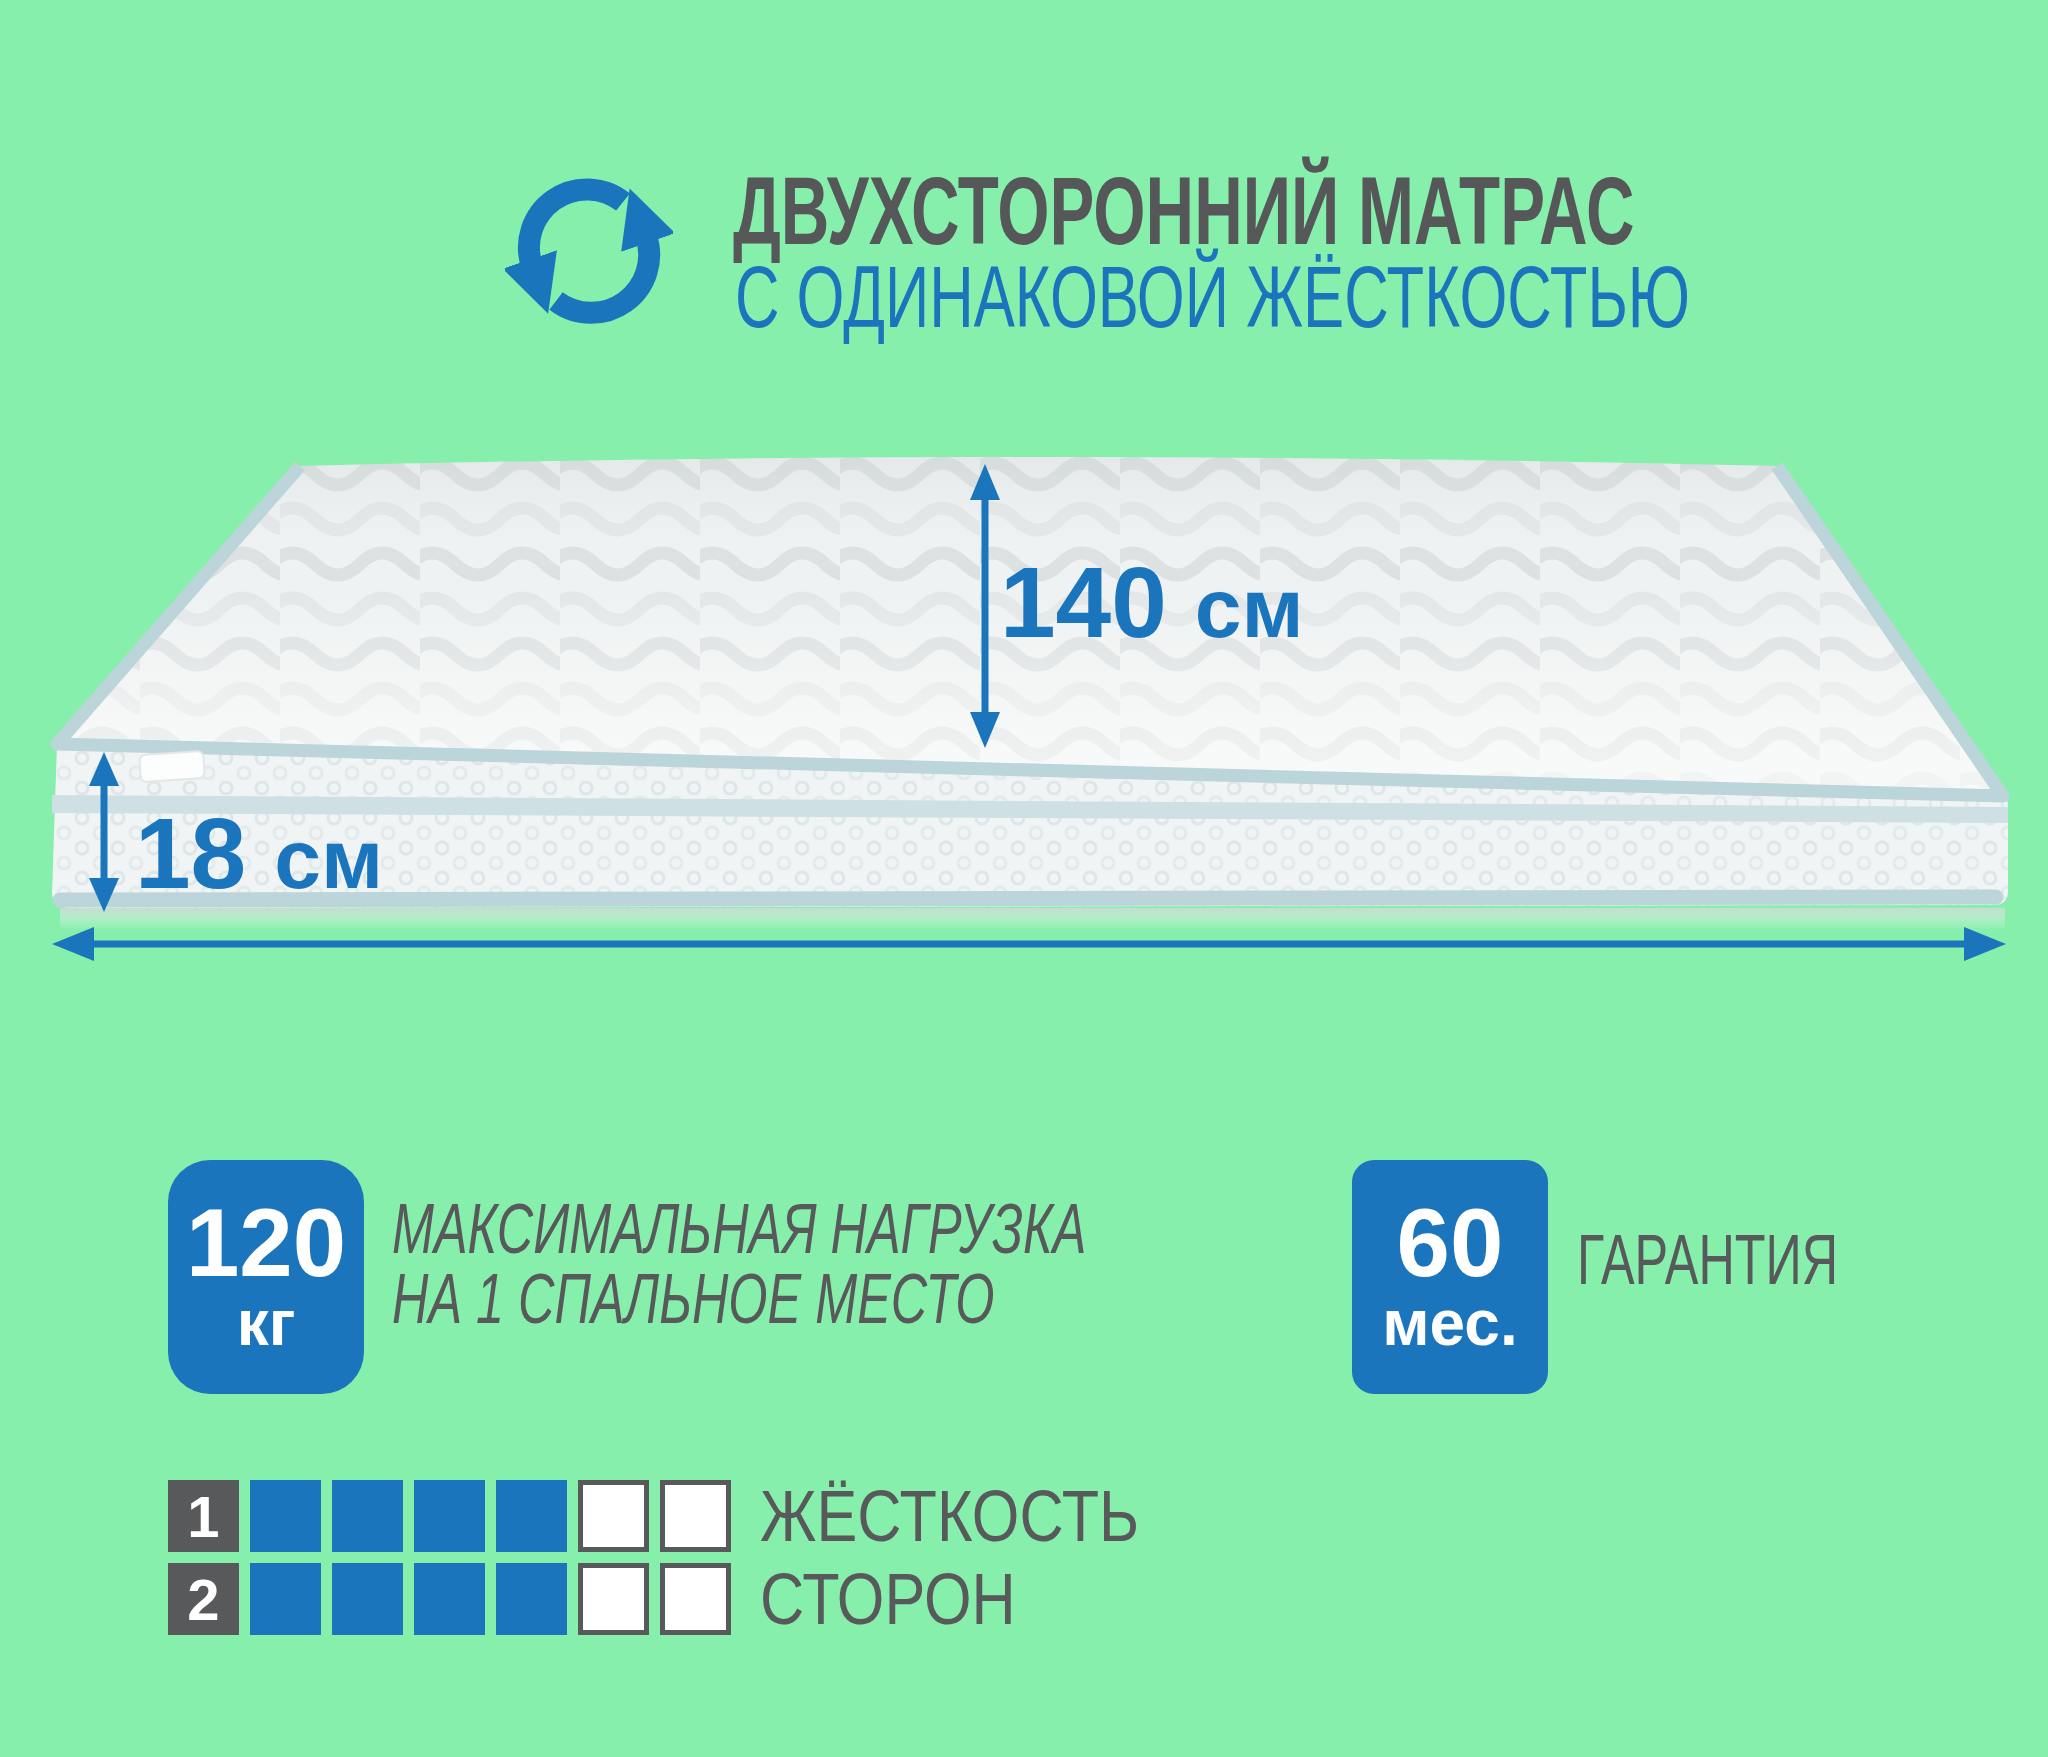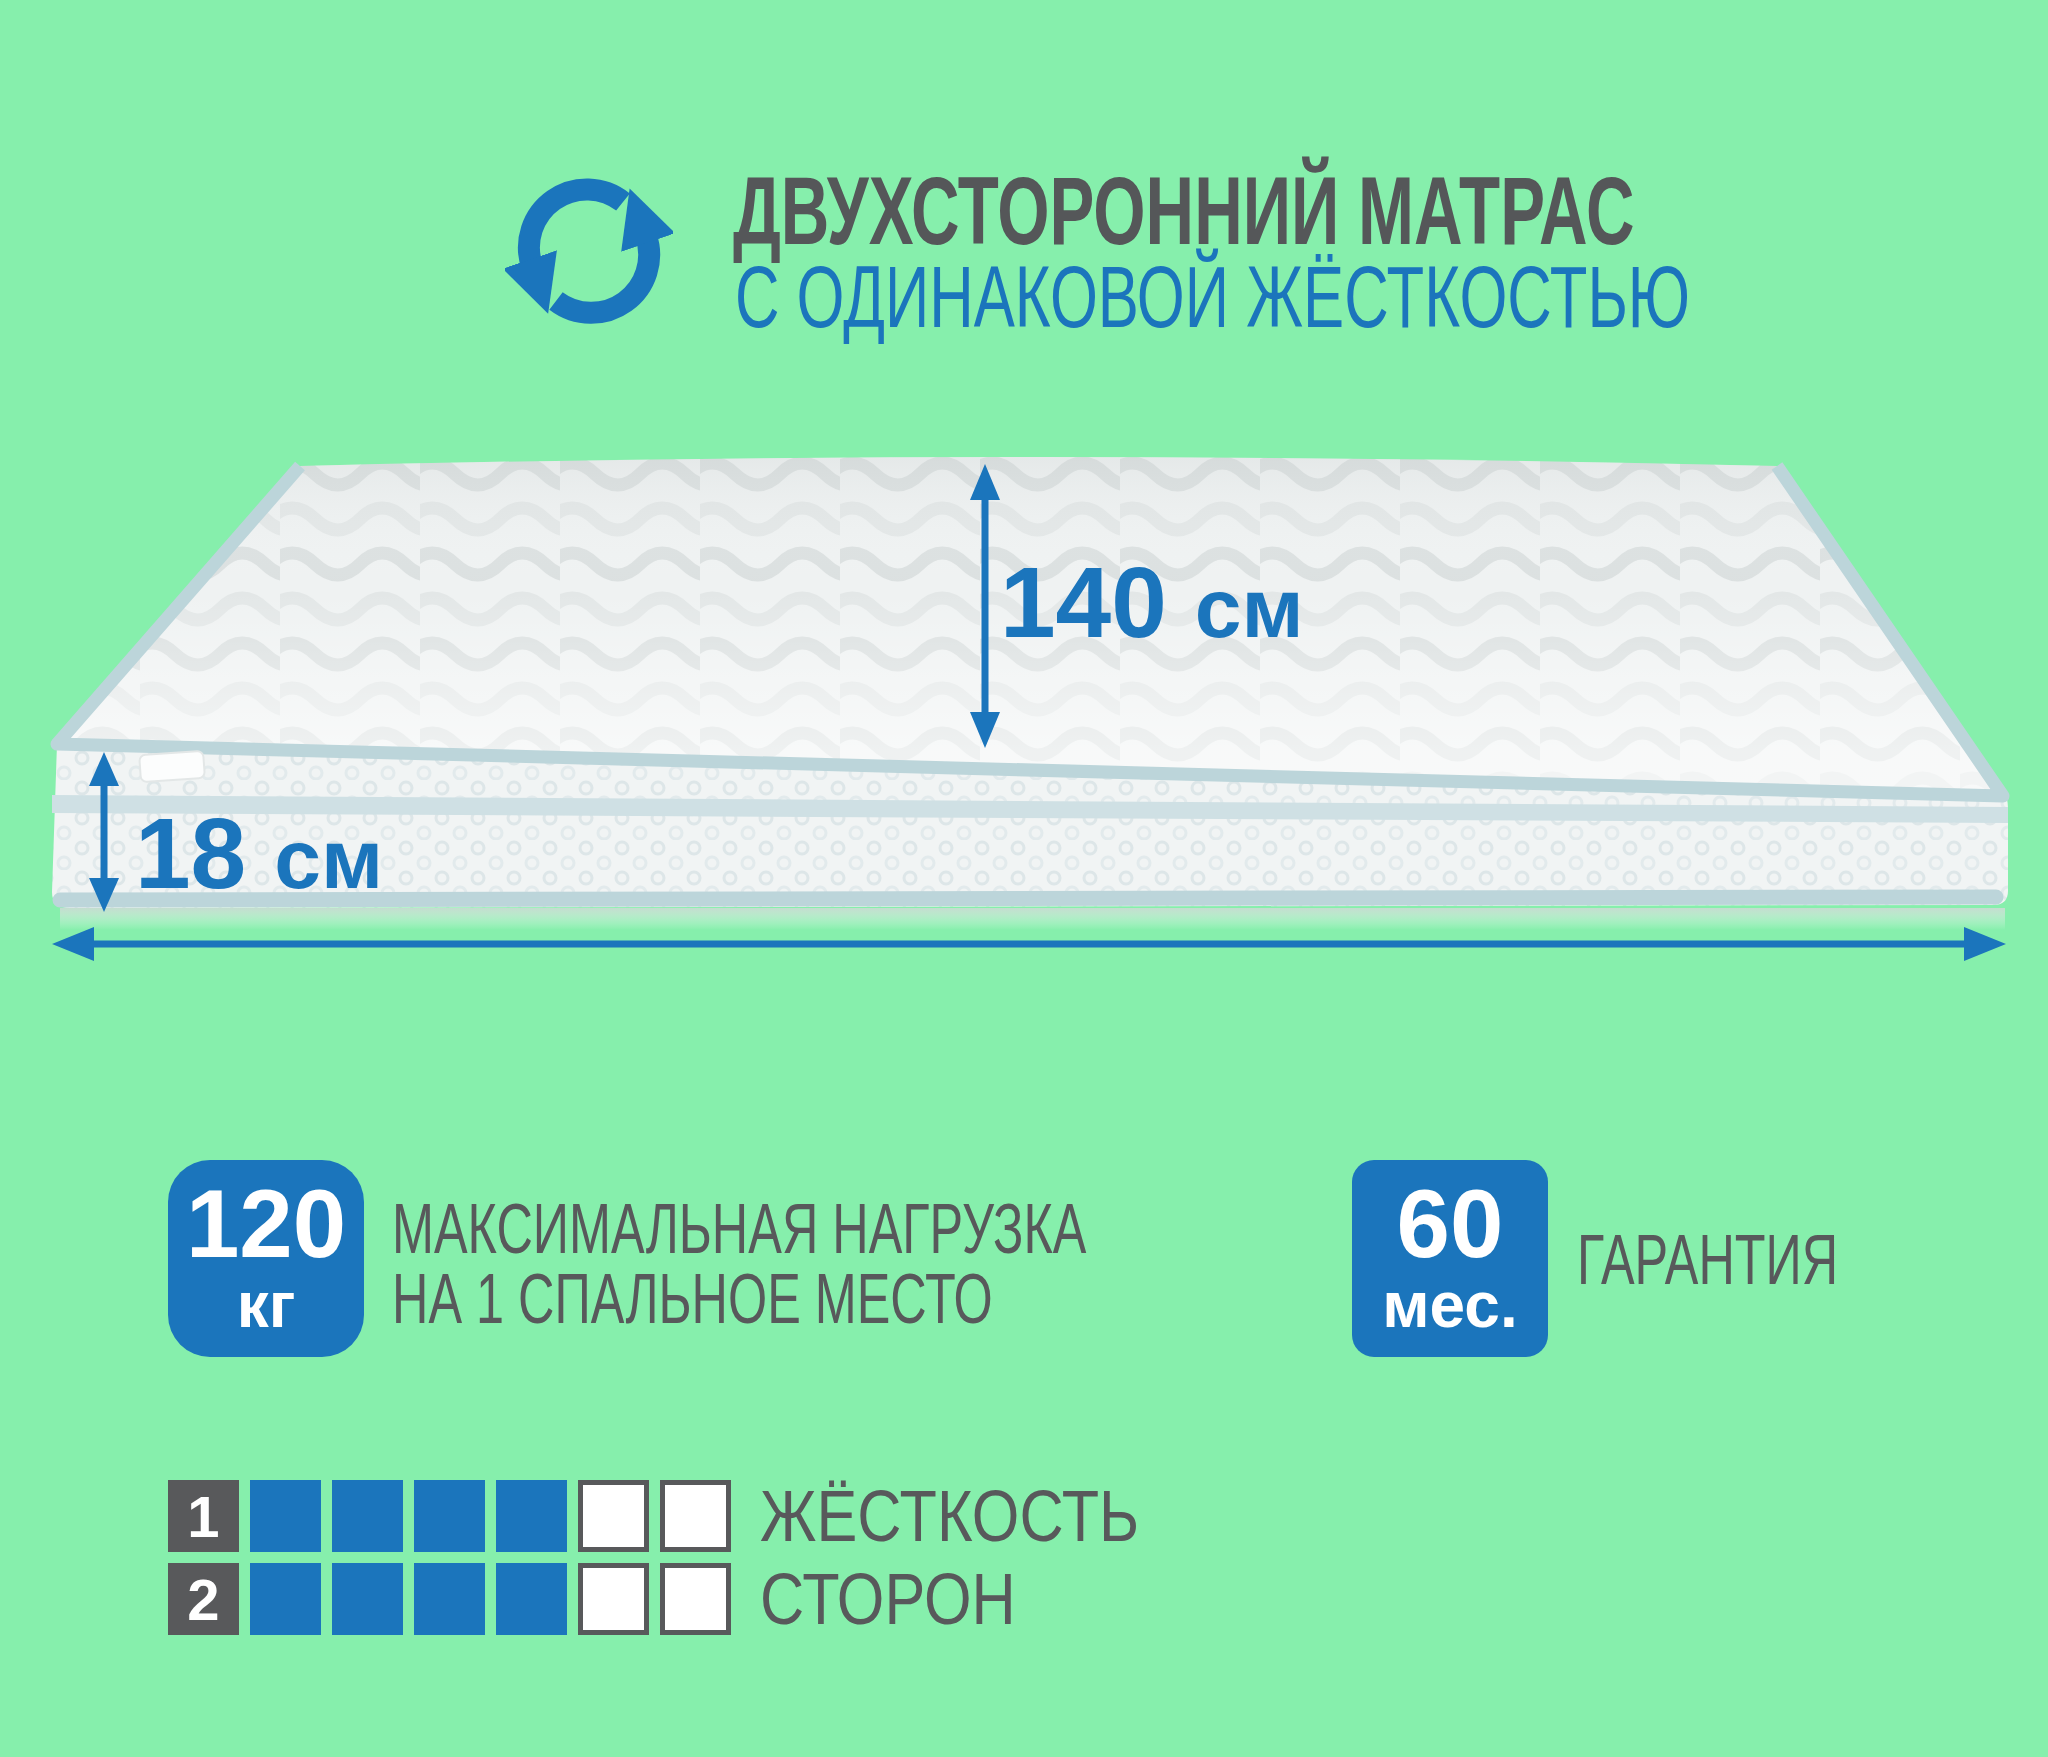--- a/index.html
+++ b/index.html
@@ -25,31 +25,31 @@
   
   .dim-label{color:#1b75bc;font-weight:bold;}
   .dim-value{font-size:100px;line-height:1;}
   .dim-unit{font-size:84px;line-height:1;margin-left:28px;}
   .label-width{left:1000px;top:552px;}
   .label-height{left:135px;top:803px;}
   .label-length{left:862px;top:952px;}
 
   
   .badge{
-    width:196px;height:197px;background:#1b75bc;border-radius:42px;color:#ffffff;
+    width:196px;height:234px;background:#1b75bc;border-radius:42px;color:#ffffff;
     display:flex;flex-direction:column;align-items:center;justify-content:center;
     font-weight:bold;text-align:center;
   }
   .badge-max-load{left:168px;top:1160px;}
   .badge-warranty{left:1352px;top:1160px;border-radius:22px;}
   .badge-value{font-size:96px;line-height:.92;}
   .badge-unit{font-size:64px;line-height:1;margin-top:4px;}
   .caption{color:#58595b;font-size:70px;line-height:68px;}
   .caption .cond{transform:scaleX(.72);}
-  .caption-max-load{left:392px;top:1194px;}
+  .caption-max-load{left:392px;top:1194px;font-style:italic;}
   .caption-warranty{left:1577px;top:1226px;}
 
   
   .firmness{left:168px;top:1480px;display:flex;flex-direction:column;gap:11px;}
   .frow{display:flex;gap:11px;}
   .fcell{width:71px;height:72px;box-sizing:border-box;flex:0 0 auto;}
   .fnum{
     background:#58595b;color:#ffffff;font-size:58px;font-weight:bold;
     display:flex;align-items:center;justify-content:center;
   }

